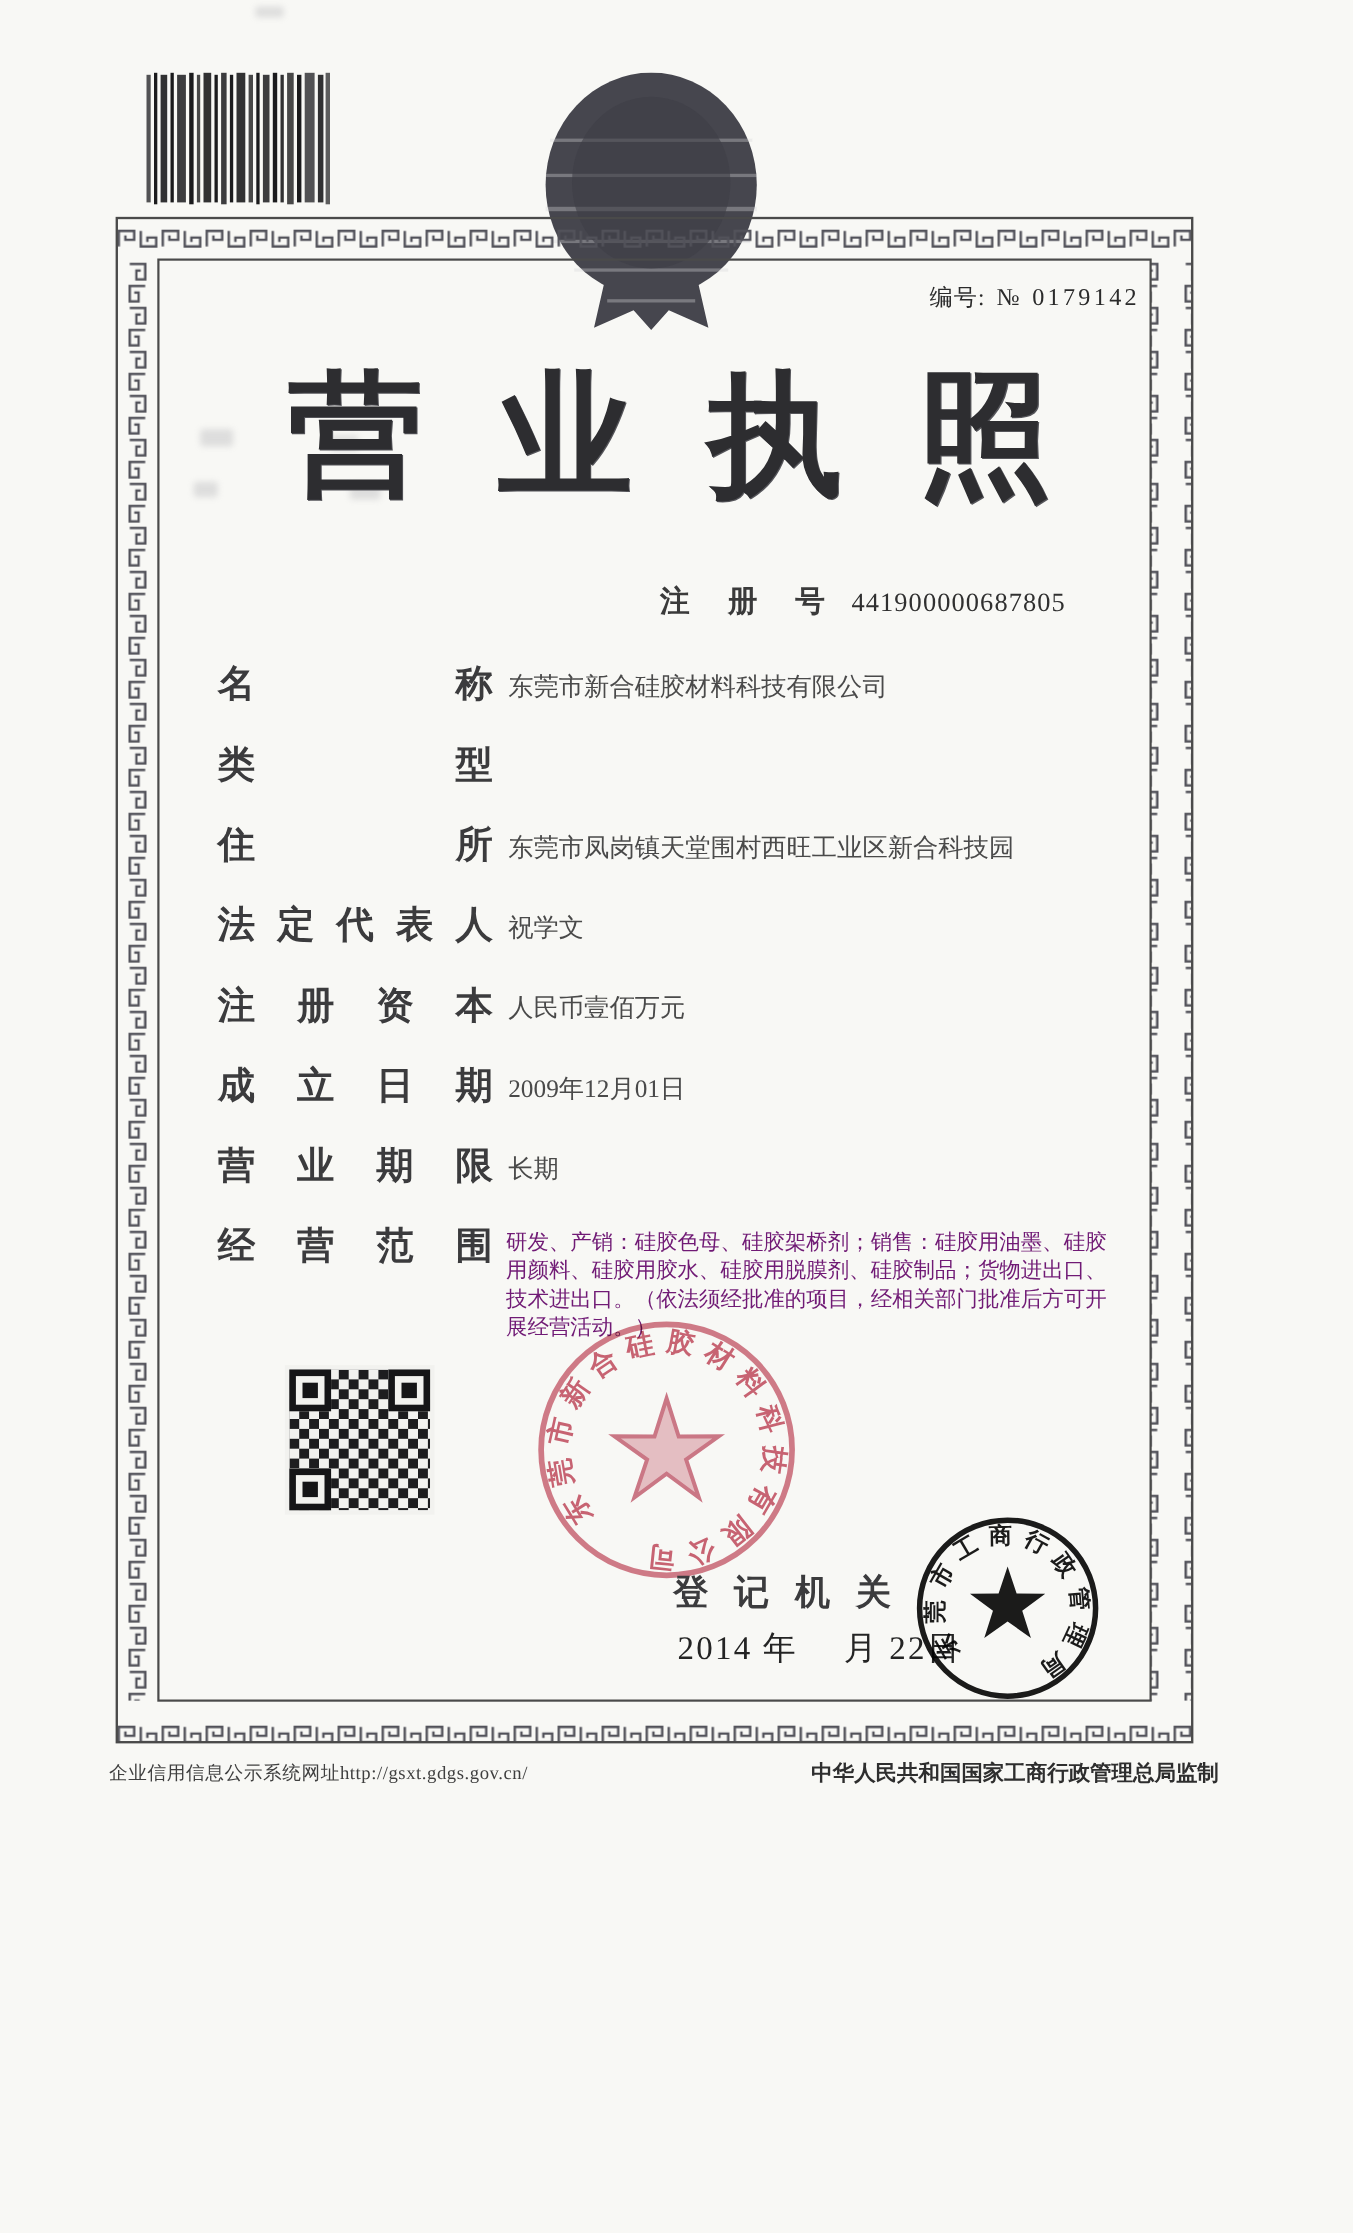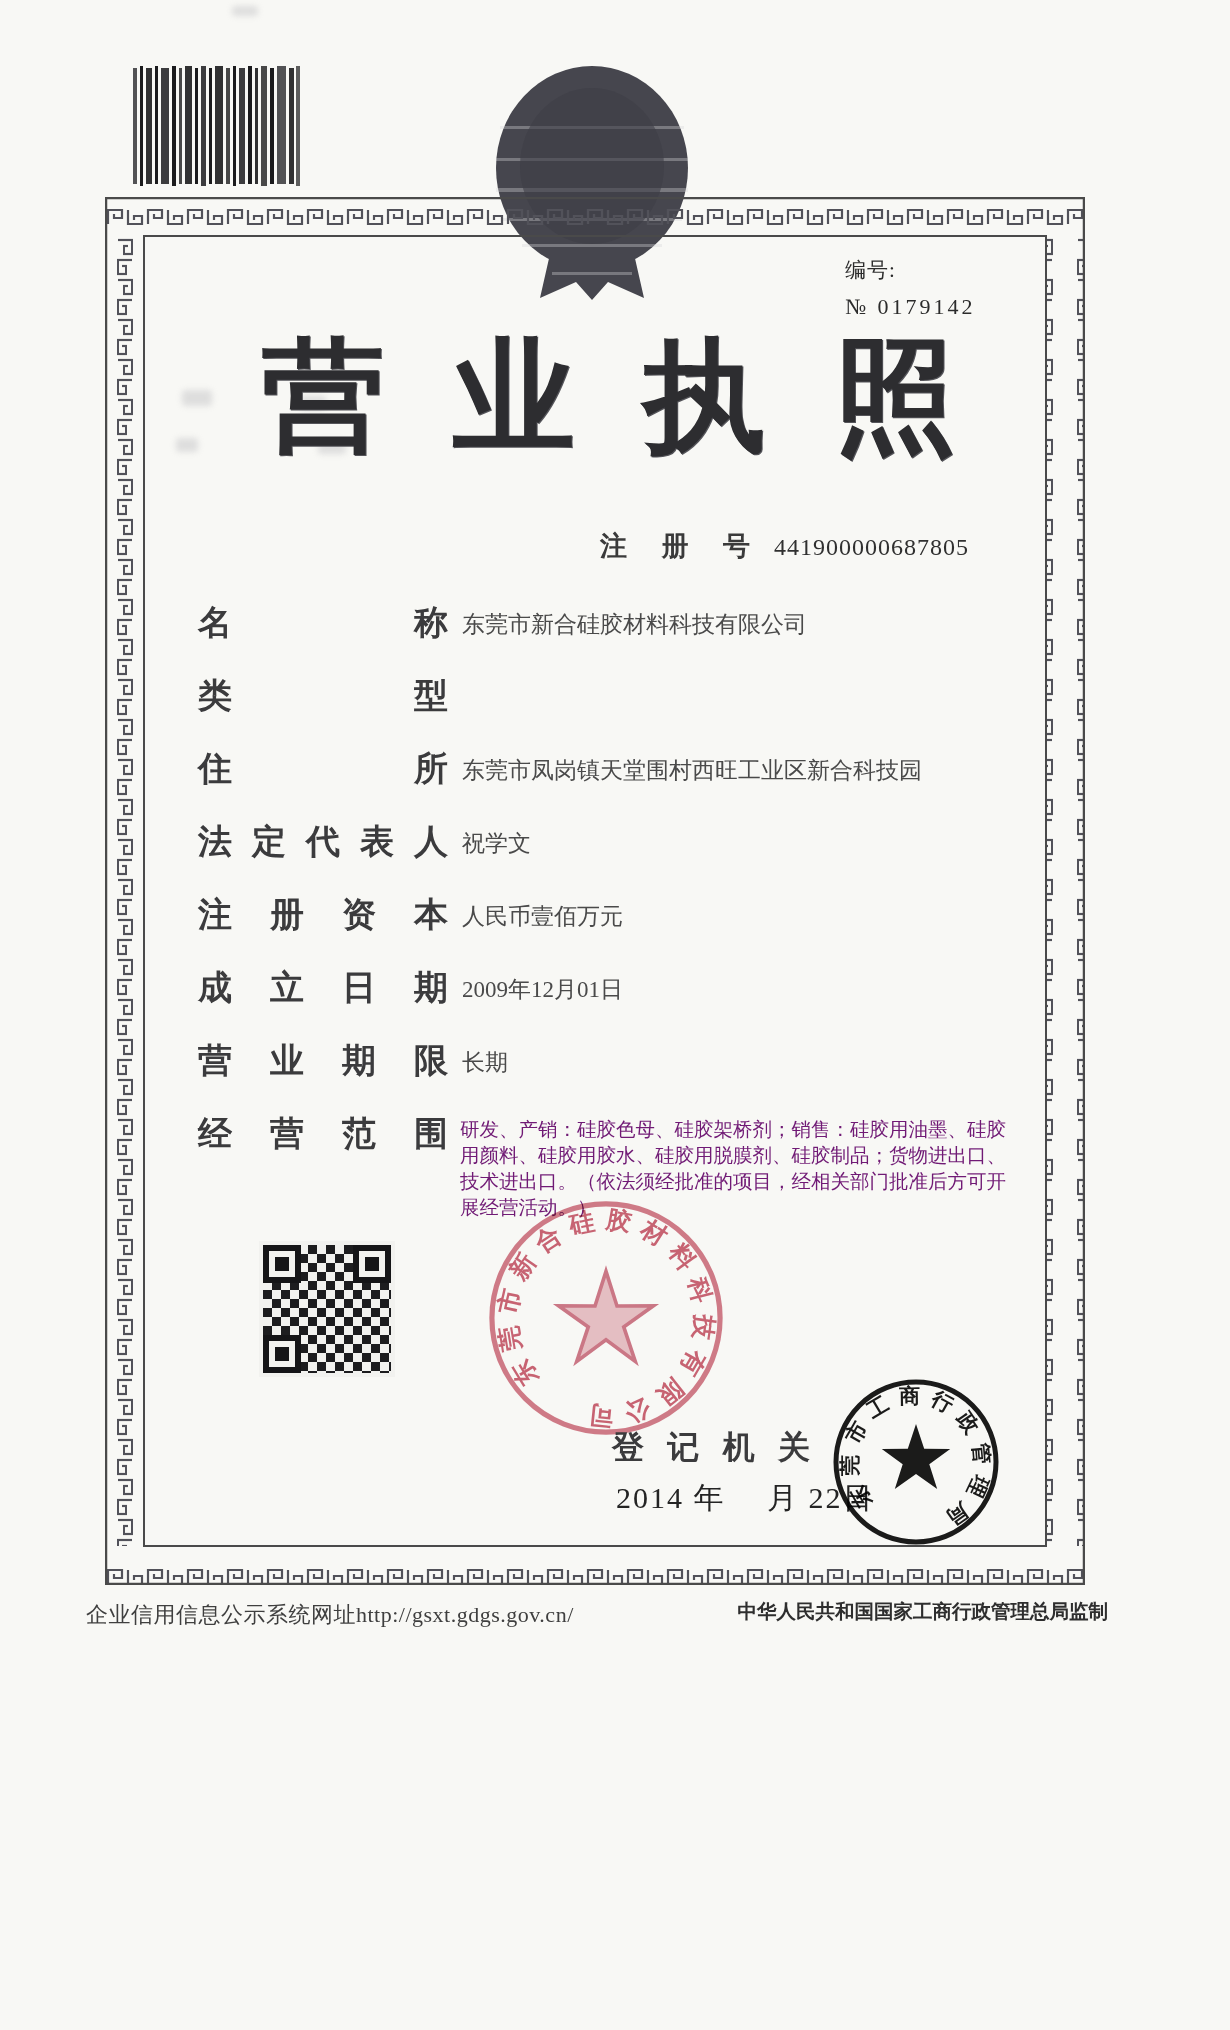--- a/index.html
+++ b/index.html
@@ -15,21 +15,21 @@
   
   .smudge{position:absolute;background:#9a9aa0;filter:blur(3px);opacity:.28;border-radius:3px;}
   
   .barcode{position:absolute;left:133px;top:66px;width:168px;height:120px;}
   
   .emblem{position:absolute;left:492px;top:66px;width:200px;height:240px;}
   
   .frame{position:absolute;left:105px;top:197px;width:980px;height:1388px;}
   
   .serial{position:absolute;left:845px;top:256px;display:flex;align-items:baseline;gap:10px;
-    font-size:21px;color:#2b2b2b;letter-spacing:1px;flex-direction:column;}
+    font-size:21px;color:#2b2b2b;letter-spacing:1px;}
   .serial .no{font-weight:normal;font-size:22px;letter-spacing:3px;}
   
   .title{position:absolute;left:262px;top:322px;width:694px;height:150px;
     font-size:122px;font-weight:800;color:#2d2d30;line-height:150px;
     text-shadow:1px 1px 0 #55555a;}
   [data-justify]{display:flex;justify-content:space-between;}
   
   .regno{position:absolute;left:600px;top:528px;display:flex;align-items:baseline;}
   .regno .lbl{width:150px;font-size:27px;font-weight:700;color:#3a3a3a;}
   .regno .val{margin-left:24px;font-size:24px;color:#303030;letter-spacing:1px;}
@@ -48,21 +48,21 @@
   .qr .f-tl{left:0;top:0;} .qr .f-tr{right:0;top:0;} .qr .f-bl{left:0;bottom:0;}
   
   .seal-red{position:absolute;left:466px;top:1178px;width:280px;height:280px;
     mix-blend-mode:multiply;opacity:.92;}
   .seal-black{position:absolute;left:826px;top:1372px;width:186px;height:186px;mix-blend-mode:multiply;}
   
   .registrar{position:absolute;left:612px;top:1426px;width:198px;
     font-size:32px;font-weight:700;color:#3b3b3d;}
   .regdate{position:absolute;left:616px;top:1478px;font-size:30px;color:#242424;letter-spacing:2px;}
   
-  .footer-left{position:absolute;left:86px;top:1600px;font-size:22px;color:#3f3f3f;letter-spacing:.5px;}
+  .footer-left{position:absolute;left:99px;top:1600px;font-size:17px;color:#3f3f3f;letter-spacing:.5px;}
   .footer-right{position:absolute;left:688px;top:1598px;width:420px;font-size:19.5px;
     color:#2e2e2e;font-weight:600;text-align:right;}
 </style>
 </head>
 <body>
 
 <div class="page">
 
   <div class="smudge" style="left:182px;top:390px;width:30px;height:16px;"></div>
   <div class="smudge" style="left:300px;top:396px;width:26px;height:14px;"></div>

